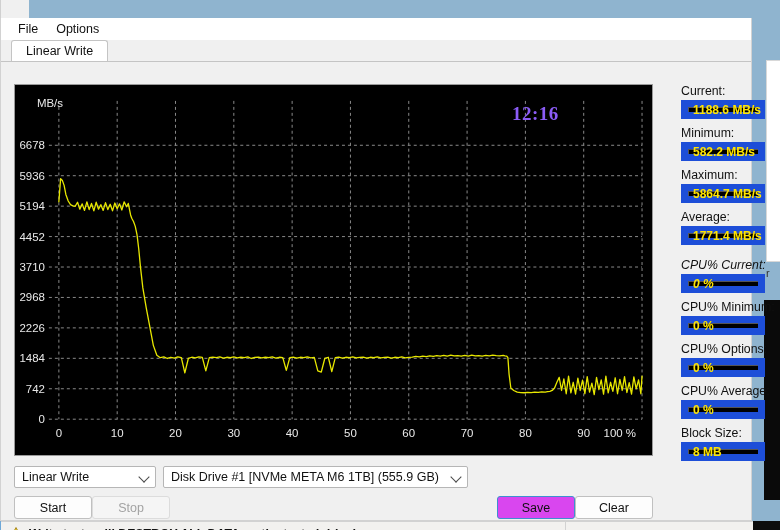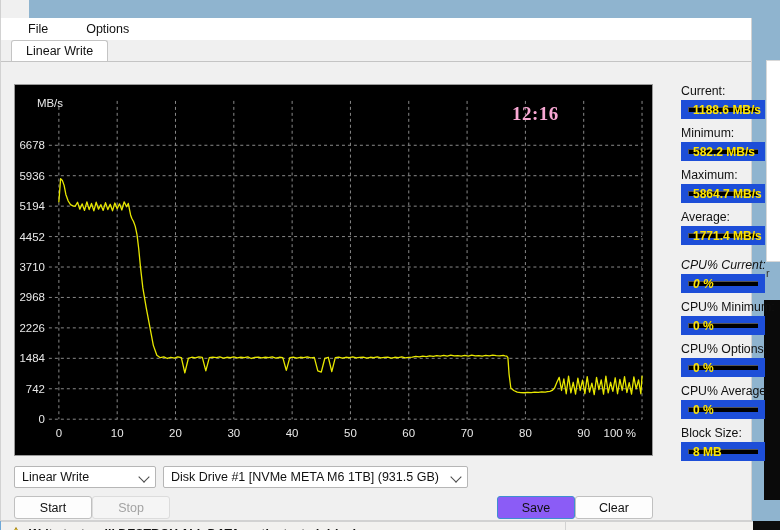--- a/index.html
+++ b/index.html
@@ -24,21 +24,21 @@
   #bottom-strip-grey{position:absolute;left:418px;top:521px;width:300px;height:9px;background:#dcdcdc;}
   #bottom-strip-sep{position:absolute;left:564px;top:521px;width:1px;height:9px;background:#a8a8a8;}
 
   
   #app{
     position:absolute;left:0;top:18px;width:752px;height:503px;
     background:#f0f0f0;border:1px solid #d2d2d2;border-top:none;
     box-sizing:border-box;
   }
   
-  #menubar{height:22px;background:#ffffff;display:flex;align-items:center;padding-left:18px;gap:20px;}
+  #menubar{height:22px;background:#ffffff;display:flex;align-items:center;padding-left:8px;}
   .menu-item{padding:2px 9px;font-size:12.5px;color:#111;cursor:default;}
 
   
   #tabstrip{height:22px;background:#f0f0f0;position:relative;padding-left:10px;box-sizing:border-box;}
   #tab-linear-write{
     position:absolute;left:10px;top:0;height:22px;line-height:21px;
     padding:0 14px;background:#ffffff;
     border:1px solid #c4c4c4;border-bottom:none;
     border-radius:3px 3px 0 0;font-size:12.5px;color:#111;box-sizing:border-box;
   }
@@ -50,21 +50,21 @@
   
   #chart-frame{
     position:absolute;left:13px;top:22px;width:639px;height:372px;
     background:#000;border:1px solid #9a9a9a;box-sizing:border-box;
     box-shadow:inset 1px 1px 0 #3a3a3a;
   }
   #chart-svg{display:block;width:100%;height:100%;}
   #clock{
     position:absolute;left:497px;top:18px;
     font-family:"Liberation Serif",serif;font-weight:bold;font-size:19px;
-    color:#f9a8d4;letter-spacing:0.5px;
+    color:#8b5cf6;letter-spacing:0.5px;
   }
 
   
   #controls{position:absolute;left:13px;top:404px;width:639px;}
   .row{display:flex;align-items:center;}
   #row-selects{gap:7px;margin-bottom:8px;}
   .combo{
     position:relative;height:22px;background:#fff;border:1px solid #b6b6b6;
     border-radius:2px;box-sizing:border-box;
     display:flex;align-items:center;padding:0 22px 0 7px;font-size:12.5px;color:#111;
@@ -77,21 +77,21 @@
     transform:rotate(-45deg);
   }
   #row-buttons{gap:0;}
   .btn{
     height:23px;min-width:78px;padding:0 10px;background:#fdfdfd;
     border:1px solid #c0c0c0;border-radius:3px;box-sizing:border-box;
     font-size:12.5px;color:#111;display:flex;align-items:center;justify-content:center;
     cursor:default;
   }
   .btn.disabled{color:#a3a3a3;background:#f5f5f5;border-color:#dcdcdc;text-align:center;}
-  .btn.primary{border:1.6px solid #3f8fd0;background:#8b5cf6;}
+  .btn.primary{border:1.6px solid #3f8fd0;background:#d946ef;}
   #spacer{flex:1;}
 
   
   #warning-bar{
     position:absolute;left:0;top:459px;width:752px;height:24px;
     background:#f2f1ef;border-top:1px solid #d2d2d2;
     display:flex;align-items:center;padding-left:8px;box-sizing:border-box;
   }
   #warning-text{font-size:12.3px;font-weight:bold;color:#111;margin-left:6px;}
   #warn-sep{position:absolute;left:564px;top:0;width:1px;height:24px;background:#d2d2d2;}
@@ -199,21 +199,21 @@
         <div id="clock">12:16</div>
       </div>
 
       <div id="controls">
         <div class="row" id="row-selects">
           <div class="combo" id="combo-test">
             <span>Linear Write</span>
             <span class="chev"></span>
           </div>
           <div class="combo" id="combo-drive">
-            <span>Disk Drive #1  [NVMe   META M6 1TB]  (931.5 GB)</span>
+            <span>Disk Drive #1  [NVMe   META M6 1TB]  (555.9 GB)</span>
             <span class="chev"></span>
           </div>
         </div>
         <div class="row" id="row-buttons">
           <div class="btn">Start</div>
           <div class="btn disabled">Stop</div>
           <div id="spacer"></div>
           <div class="btn primary">Save</div>
           <div class="btn">Clear</div>
         </div>

